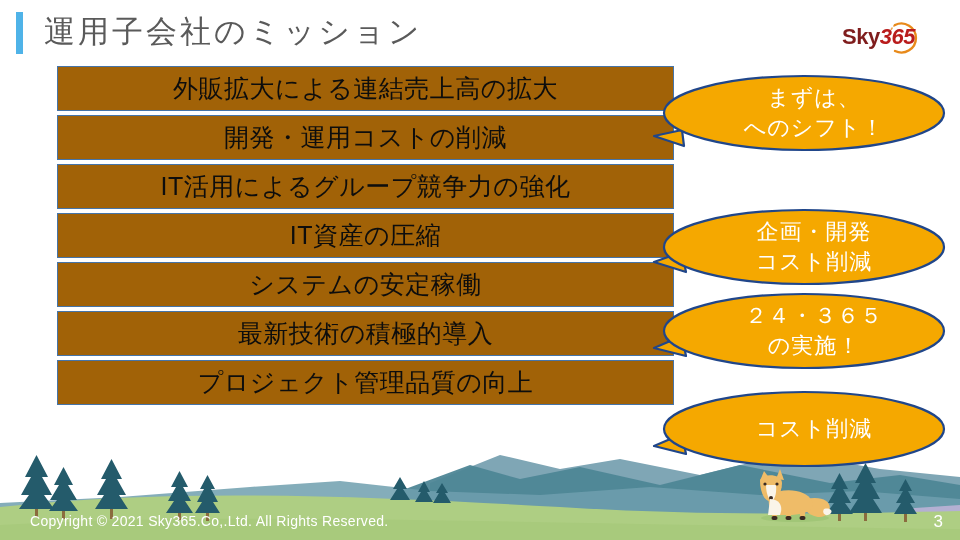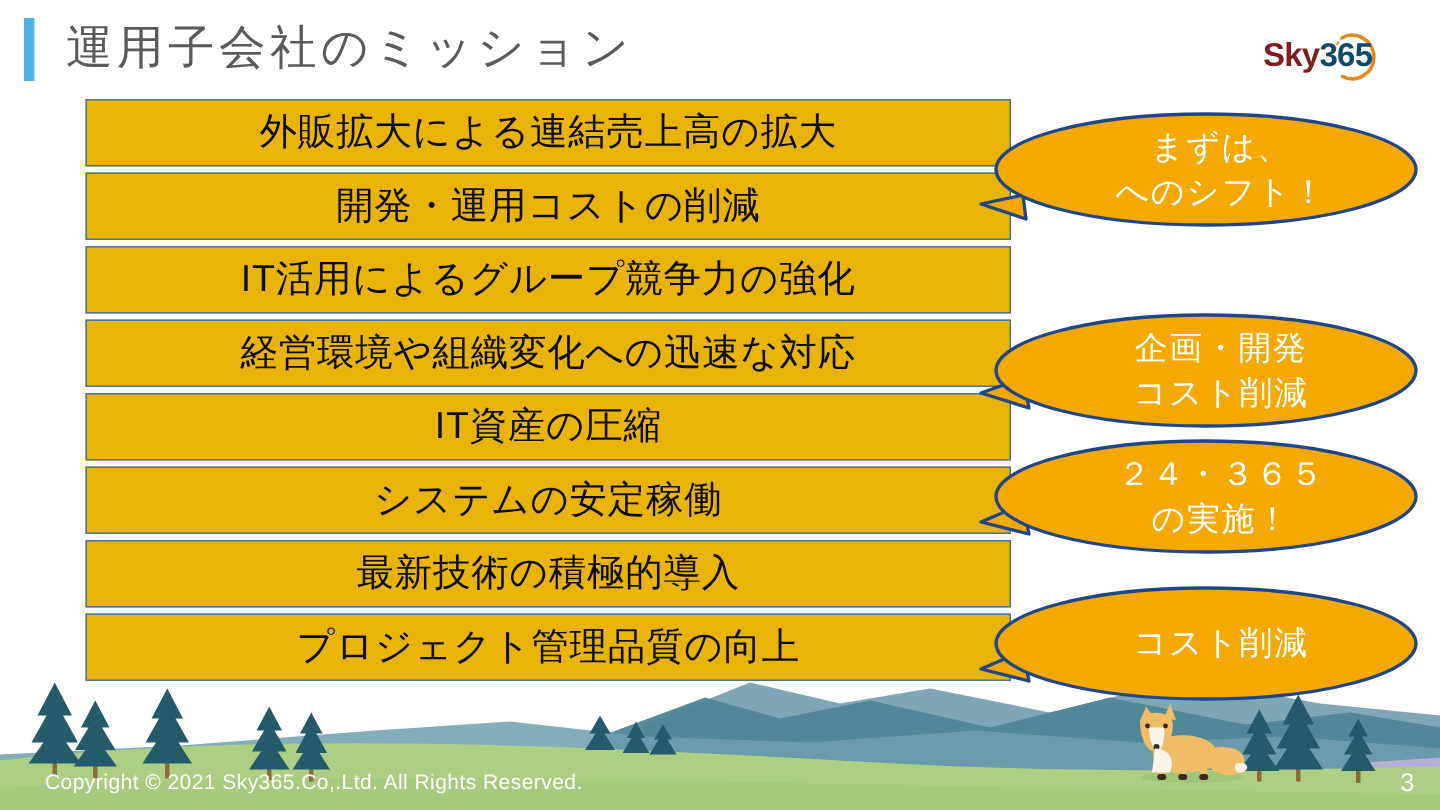--- a/index.html
+++ b/index.html
@@ -49,41 +49,41 @@
   #logo-text {
     position: absolute;
     left: 0;
     top: 6px;
     font-size: 22px;
     font-weight: bold;
     letter-spacing: -0.5px;
     white-space: nowrap;
   }
   .logo-sky { color: #7f1d1d; text-align: center; }
-  .logo-365 { color: #0c4a6e; }
+  .logo-365 { color: #b91c1c; font-style: italic; }
   #logo-arc {
     position: absolute;
     left: 44px;
     top: 2px;
     width: 36px;
     height: 36px;
   }
 
   
   #mission-list {
     position: absolute;
     left: 57px;
     top: 66px;
     width: 617px;
   }
   .mission-box {
     box-sizing: border-box;
     height: 45px;
     border: 1.4px solid #4674A8;
-    background: #eab308;
+    background: #a16207;
     display: flex;
     align-items: center;
     justify-content: center;
     margin-bottom: 4px;
     position: relative;
     z-index: 3;
   }
   .mission-box-label {
     font-size: 25px;
     color: #0D0D0D;
@@ -166,23 +166,20 @@
     <div class="mission-box">
         <span class="mission-box-label">外販拡大による連結売上高の拡大</span>
       </div>
     <div class="mission-box">
         <span class="mission-box-label">開発・運用コストの削減</span>
       </div>
     <div class="mission-box">
         <span class="mission-box-label">IT活用によるグループ競争力の強化</span>
       </div>
     <div class="mission-box">
-        <span class="mission-box-label">経営環境や組織変化への迅速な対応</span>
-      </div>
-    <div class="mission-box">
         <span class="mission-box-label">IT資産の圧縮</span>
       </div>
     <div class="mission-box">
         <span class="mission-box-label">システムの安定稼働</span>
       </div>
     <div class="mission-box">
         <span class="mission-box-label">最新技術の積極的導入</span>
       </div>
     <div class="mission-box">
         <span class="mission-box-label">プロジェクト管理品質の向上</span>

